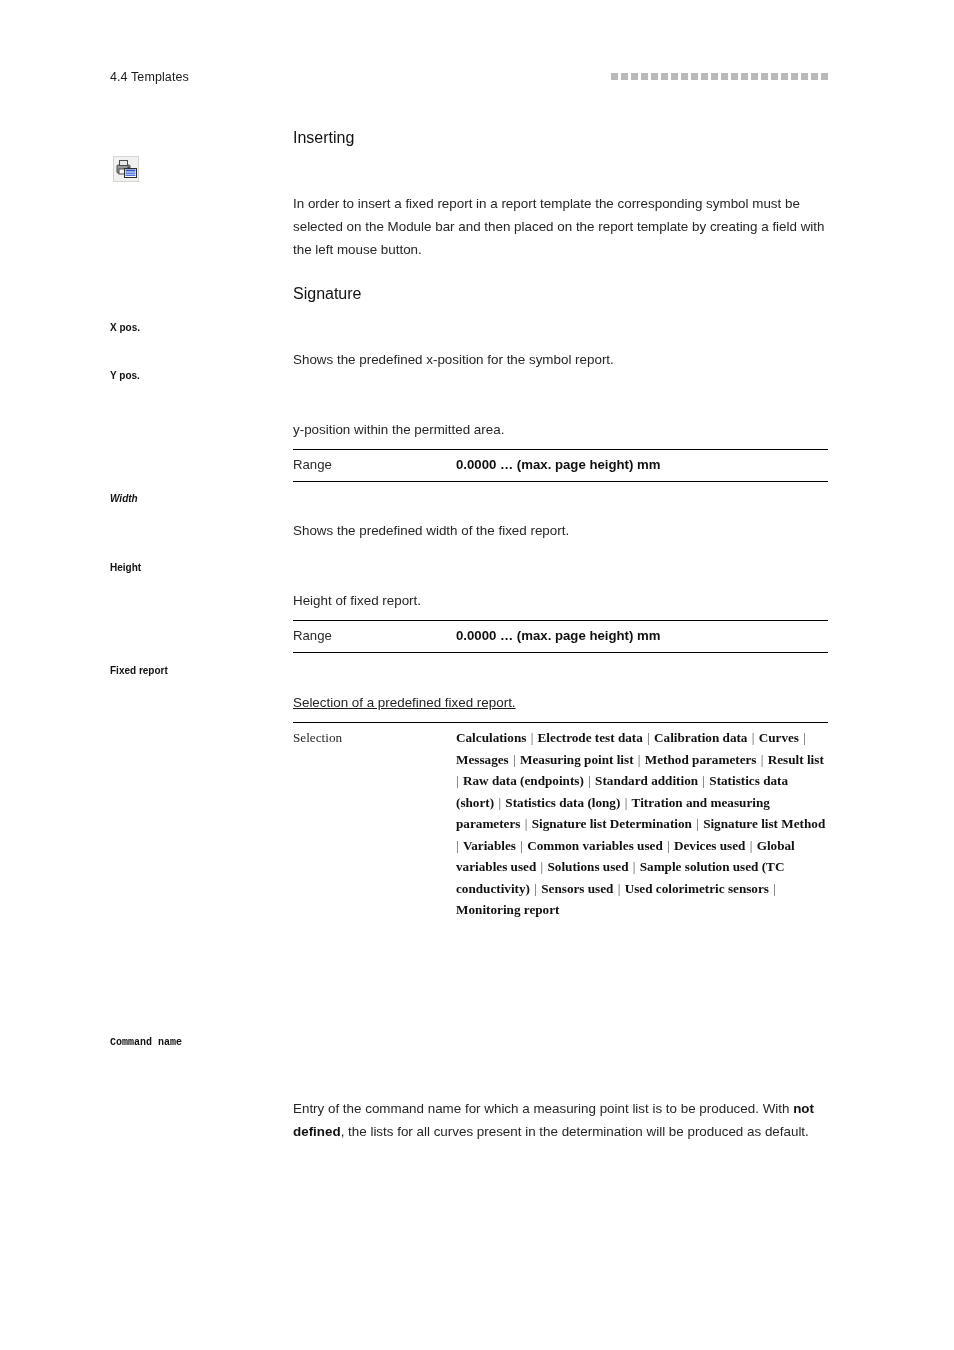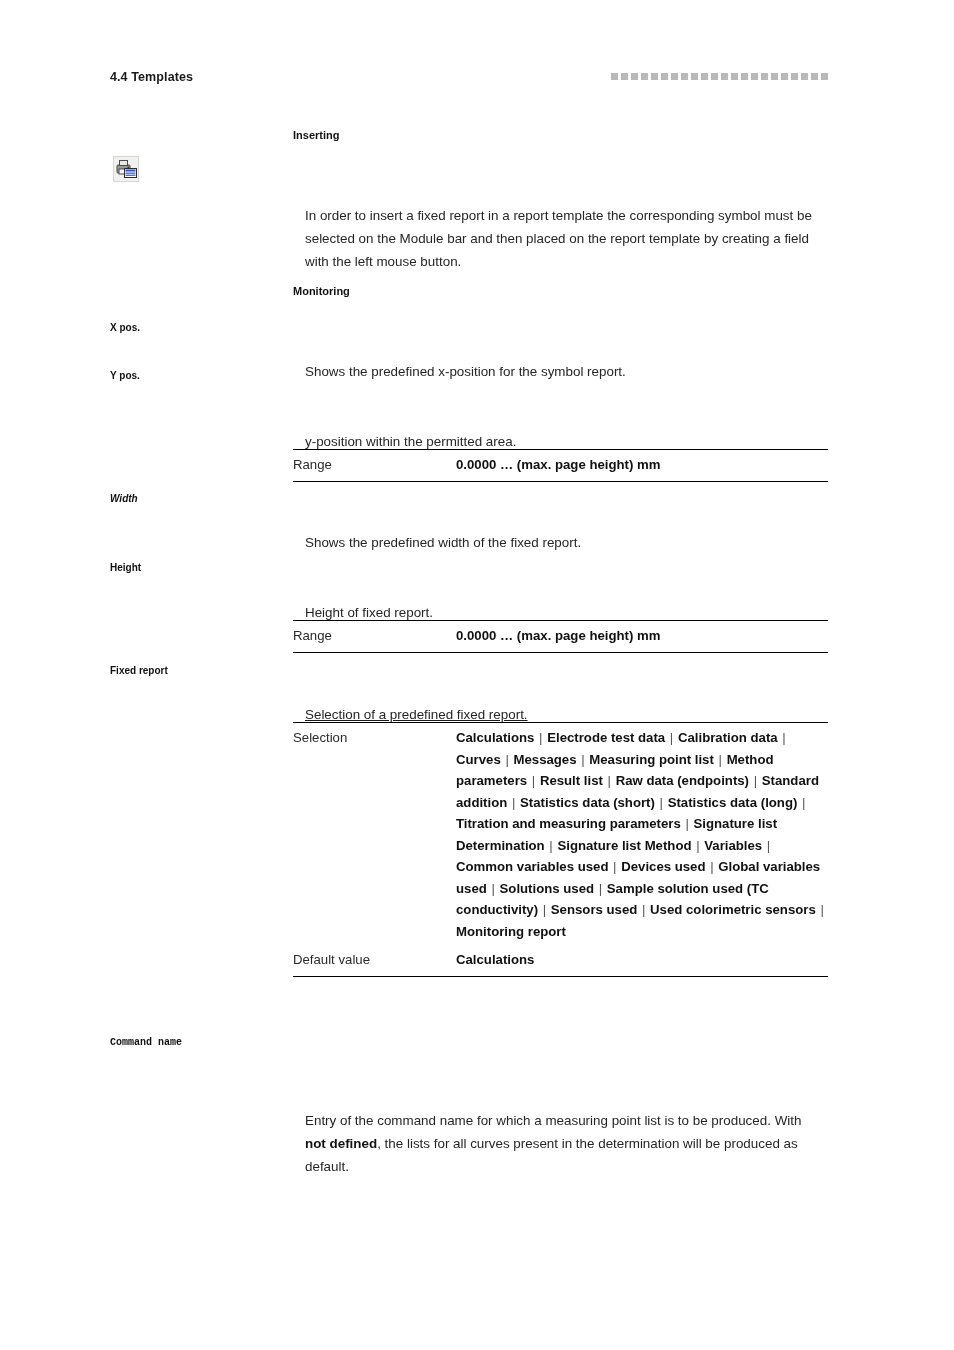--- a/index.html
+++ b/index.html
@@ -21,21 +21,21 @@
     position: absolute;
     left: 0; top: 0;
     width: 954px;
     height: 100px;
   }
   .header-section {
     position: absolute;
     left: 110px;
     top: 70px;
     font-size: 12.5px;
-    font-weight: bold;
+    font-weight: normal;
     letter-spacing: 0.1px;
     color: #1b1b1b;
     white-space: nowrap;
   }
   .square-rule {
     position: absolute;
     display: flex;
     gap: 3px;
     align-items: center;
   }
@@ -65,27 +65,27 @@
     font-weight: bold;
     color: #121212;
     line-height: 1.25;
   }
   .body-col {
     position: absolute;
     left: 293px;
     width: 535px;
   }
   .h-sub {
-    font-size: 11px;
-    font-weight: bold;
+    font-size: 16px;
+    font-weight: normal;
     color: #121212;
     line-height: 1.3;
   }
   p.para {
-    margin: 12px;
+    margin: 0;
     font-size: 13.4px;
     line-height: 1.72;
     color: #262626;
     font-weight: 400;
   }
   p.para b {
     font-weight: bold;
     color: #121212;
   }
 
@@ -194,21 +194,21 @@
 <div class="content">
 
   <div class="body-col" style="top:128px;">
     <div class="h-sub">Inserting</div>
   </div>
   <div class="body-col" style="top:192px;">
     <p class="para">In order to insert a fixed report in a report template the corresponding symbol must be selected on the Module bar and then placed on the report template by creating a field with the left mouse button.</p>
   </div>
 
   <div class="body-col" style="top:284px;">
-    <div class="h-sub">Monitoring</div>
+    <div class="h-sub">Signature</div>
   </div>
 
   <div class="marginal" style="top:322px;">X pos.</div>
   <div class="body-col" style="top:348px;">
     <p class="para">Shows the predefined x-position for the symbol report.</p>
   </div>
 
   <div class="marginal" style="top:370px;">Y pos.</div>
   <div class="body-col" style="top:418px;">
     <p class="para">y-position within the permitted area.</p>
@@ -241,31 +241,27 @@
         <td class="v">0.0000 … (max. page height) mm</td>
       </tr>
     </tbody>
       </table>
   </div>
 
   <div class="marginal" style="top:665px;">Fixed report</div>
   <div class="body-col" style="top:691px;text-decoration:underline;">
     <p class="para">Selection of a predefined fixed report.</p>
   </div>
-  <div class="body-col" style="top:722px;">
+  <div class="body-col" style="top:722px;font-family:Liberation Serif, serif;">
     <table class="prop">
       <tbody>
           <tr class="top">
         <td class="k">Selection</td>
         <td class="v" id="selection-options"><span>Calculations</span><span class="sep"> | </span><span>Electrode test data</span><span class="sep"> | </span><span>Calibration data</span><span class="sep"> | </span><span>Curves</span><span class="sep"> | </span><span>Messages</span><span class="sep"> | </span><span>Measuring point list</span><span class="sep"> | </span><span>Method parameters</span><span class="sep"> | </span><span>Result list</span><span class="sep"> | </span><span>Raw data (endpoints)</span><span class="sep"> | </span><span>Standard addition</span><span class="sep"> | </span><span>Statistics data (short)</span><span class="sep"> | </span><span>Statistics data (long)</span><span class="sep"> | </span><span>Titration and measuring parameters</span><span class="sep"> | </span><span>Signature list Determination</span><span class="sep"> | </span><span>Signature list Method</span><span class="sep"> | </span><span>Variables</span><span class="sep"> | </span><span>Common variables used</span><span class="sep"> | </span><span>Devices used</span><span class="sep"> | </span><span>Global variables used</span><span class="sep"> | </span><span>Solutions used</span><span class="sep"> | </span><span>Sample solution used (TC conductivity)</span><span class="sep"> | </span><span>Sensors used</span><span class="sep"> | </span><span>Used colorimetric sensors</span><span class="sep"> | </span><span>Monitoring report</span></td>
       </tr>
-      <tr class="bottom">
-        <td class="k">Default value</td>
-        <td class="v">Calculations</td>
-      </tr>
     </tbody>
       </table>
   </div>
 
   <div class="marginal" style="top:1037px;font-family:Liberation Mono, monospace;">Command name</div>
   <div class="body-col" style="top:1097px;">
     <p class="para"><span>Entry of the command name for which a measuring point list is to be produced. With </span><b>not defined</b><span>, the lists for all curves present in the determination will be produced as default.</span></p>
   </div>
 
 </div>

